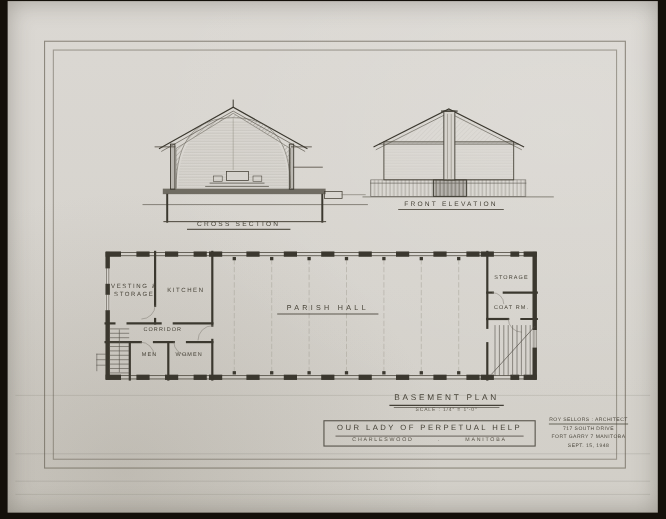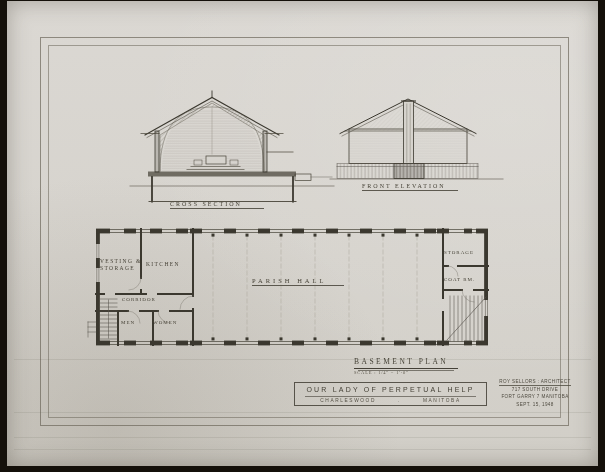--- a/index.html
+++ b/index.html
@@ -15,21 +15,21 @@
       radial-gradient(ellipse at 85% 25%, rgba(255,255,255,0.12), transparent 55%),
       linear-gradient(180deg,#dbd8d3 0%, #d6d3cd 55%, #d1cec7 100%);
     box-shadow: inset 0 0 22px rgba(62,56,45,0.35);
   }
   .border-outer{position:absolute;left:40px;top:37px;width:527px;height:387px;
     border:1px solid rgba(108,102,90,0.7);}
   .border-inner{position:absolute;left:48px;top:45px;width:511px;height:371px;
     border:1px solid rgba(108,102,90,0.55);}
   .streak{position:absolute;left:14px;right:14px;height:1px;background:rgba(95,90,78,0.13);}
   .art{position:absolute;left:0;top:0;}
-  .lbl{position:absolute;color:#474338;white-space:nowrap;text-align:left;font-family:Liberation Serif, serif;}
+  .lbl{position:absolute;color:#474338;white-space:nowrap;text-align:center;}
   .cap{font-size:6px;letter-spacing:2px;border-bottom:1px solid rgba(71,67,56,0.85);padding-bottom:1px;}
   .room{font-size:5.5px;letter-spacing:1.4px;}
   .room-sm{font-size:5px;letter-spacing:1px;}
   .hall{font-size:6.5px;letter-spacing:3px;border-bottom:1px solid rgba(71,67,56,0.85);padding-bottom:1px;}
   .big{font-size:7.5px;letter-spacing:2.5px;border-bottom:1px solid rgba(60,56,47,0.95);padding-bottom:1.5px;position:relative;}
   .big::after{content:"";position:absolute;left:4px;right:4px;bottom:-3px;border-top:1px solid rgba(60,56,47,0.6);}
   .scale{font-size:4.5px;letter-spacing:0.8px;color:#5c574c;}
   .tbox{position:absolute;left:294px;top:382px;width:191px;height:22px;
     border:1px solid rgba(66,62,53,0.85);}
   .tbox .proj{position:absolute;left:0;top:3px;width:100%;text-align:center;

